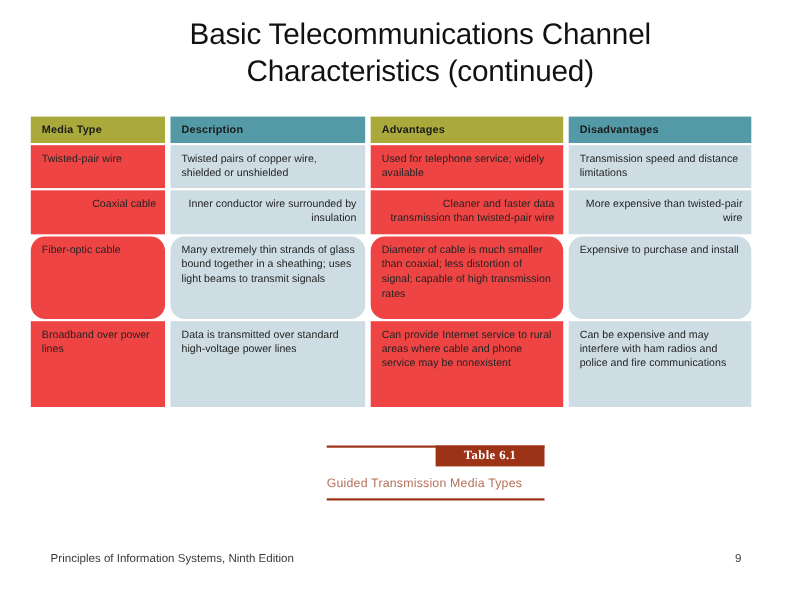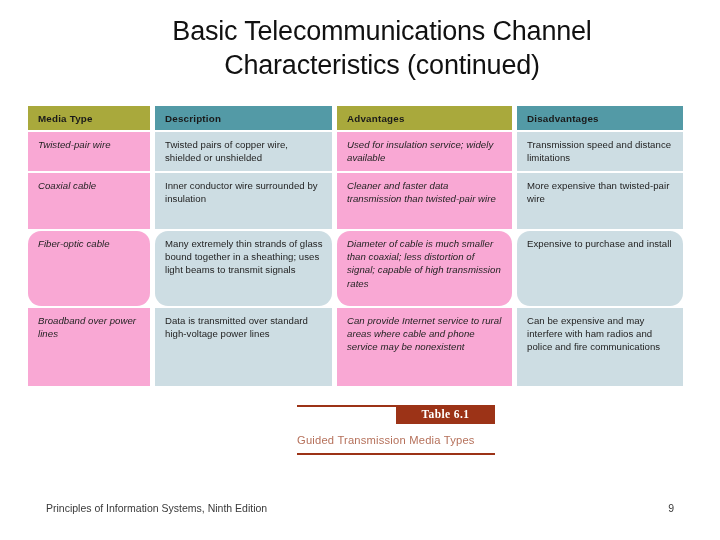--- a/index.html
+++ b/index.html
@@ -61,26 +61,26 @@
     font-weight: bold;
     font-size: 9.8px;
     color: #1a1a1a;
     height: 24px;
     line-height: 13px;
     padding-top: 6px;
     letter-spacing: 0.2px;
   }
   .hdr-olive { background: #a9a93c; }
   .hdr-teal  { background: #539aa6; }
-  .body-olive { background: #f9a8d4; font-style: italic; }
+  .body-olive { background: #ef4444; }
   .body-blue  { background: #cdddE3; }
 
   
   .h-r1 .tbl-cell { height: 39px; }
-  .h-r2 .tbl-cell { height: 56px; }
+  .h-r2 .tbl-cell { height: 40px; text-align: right; }
   .h-r3 .tbl-cell { height: 75px; border-radius: 13px; }
   .h-r4 .tbl-cell { height: 78px; }
 
   
   #table-caption {
     position: absolute;
     left: 297px;
     top: 405px;
     width: 198px;
   }
@@ -151,21 +151,21 @@
   <div class="tbl-row header">
     <div class="tbl-cell col-0 hdr-olive">Media Type</div>
     <div class="tbl-cell col-1 hdr-teal">Description</div>
     <div class="tbl-cell col-2 hdr-olive">Advantages</div>
     <div class="tbl-cell col-3 hdr-teal">Disadvantages</div>
   </div>
 
   <div class="tbl-row h-r1">
     <div class="tbl-cell col-0 body-olive">Twisted-pair wire</div>
     <div class="tbl-cell col-1 body-blue">Twisted pairs of copper wire, shielded or unshielded</div>
-    <div class="tbl-cell col-2 body-olive">Used for insulation service; widely available</div>
+    <div class="tbl-cell col-2 body-olive">Used for telephone service; widely available</div>
     <div class="tbl-cell col-3 body-blue">Transmission speed and distance limitations</div>
   </div>
 
   <div class="tbl-row h-r2">
     <div class="tbl-cell col-0 body-olive">Coaxial cable</div>
     <div class="tbl-cell col-1 body-blue">Inner conductor wire surrounded by insulation</div>
     <div class="tbl-cell col-2 body-olive">Cleaner and faster data transmission than twisted-pair wire</div>
     <div class="tbl-cell col-3 body-blue">More expensive than twisted-pair wire</div>
   </div>
 

